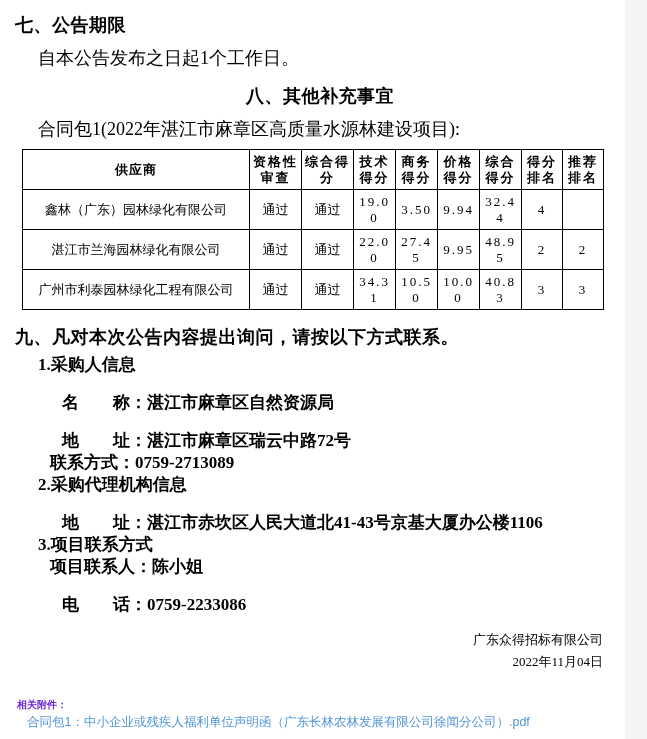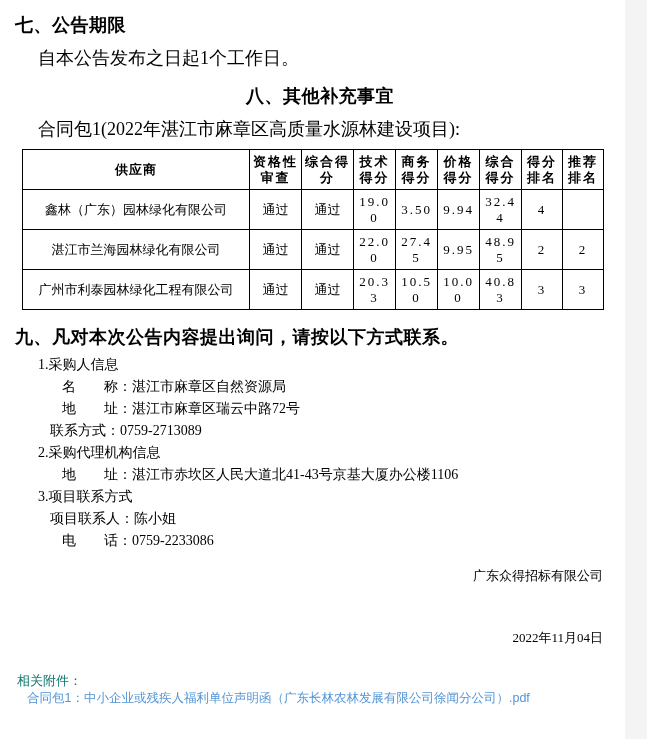--- a/index.html
+++ b/index.html
@@ -52,43 +52,42 @@
     padding: 2px 1px;
     word-break: break-all;
     overflow: hidden;
   }
   table.score th { font-weight: 700; letter-spacing: 2px; }
   table.score th.sup { letter-spacing: 1px; }
   table.score td.num { letter-spacing: 2px; }
   table.score tr { height: 40px; }
 
   .contact-block { margin-top: 9px; }
-  .cline { font-size: 14px; line-height: 22px; white-space: pre-wrap; }
+  .cline { font-size: 17px; line-height: 22px; white-space: pre-wrap; font-weight: bold; }
   .lvl1 { padding-left: 23px; }
   .lvl2 { padding-left: 35px; }
-  .lvl3 { padding-left: 47px; }
+  .lvl3 { padding-left: 47px; margin-top: 16px; }
 
   .sign-line {
     text-align: right;
     padding-right: 22px;
     font-size: 13px;
     line-height: 22px;
-    margin-top: 40px;
   }
   .sign-first { margin-top: 13px; }
 
   .attachments {
     font-family: "Liberation Sans", "DejaVu Sans", sans-serif;
     margin-top: 24px;
     padding-left: 17px;
   }
   .attachments .att-label {
-    font-size: 13px;
-    font-weight: 400;
-    color: #0f766e;
+    font-size: 10px;
+    font-weight: 700;
+    color: #6d28d9;
     line-height: 16px;
   }
   .attachments a.att-link {
     display: block;
     font-size: 12.5px;
     line-height: 16px;
     padding-left: 10px;
     margin-top: 1px;
     color: var(--link-color, #5295d5);
     text-decoration: none;
@@ -152,21 +151,21 @@
           <td class="num">27.45</td>
           <td class="num">9.95</td>
           <td class="num">48.95</td>
           <td class="num">2</td>
           <td class="num">2</td>
         </tr>
         <tr>
           <td>广州市利泰园林绿化工程有限公司</td>
           <td>通过</td>
           <td>通过</td>
-          <td class="num">20.33</td>
+          <td class="num">34.31</td>
           <td class="num">10.50</td>
           <td class="num">10.00</td>
           <td class="num">40.83</td>
           <td class="num">3</td>
           <td class="num">3</td>
         </tr>
       </tbody>
     </table>
 
     <div class="heading h9">九、凡对本次公告内容提出询问，请按以下方式联系。</div>

